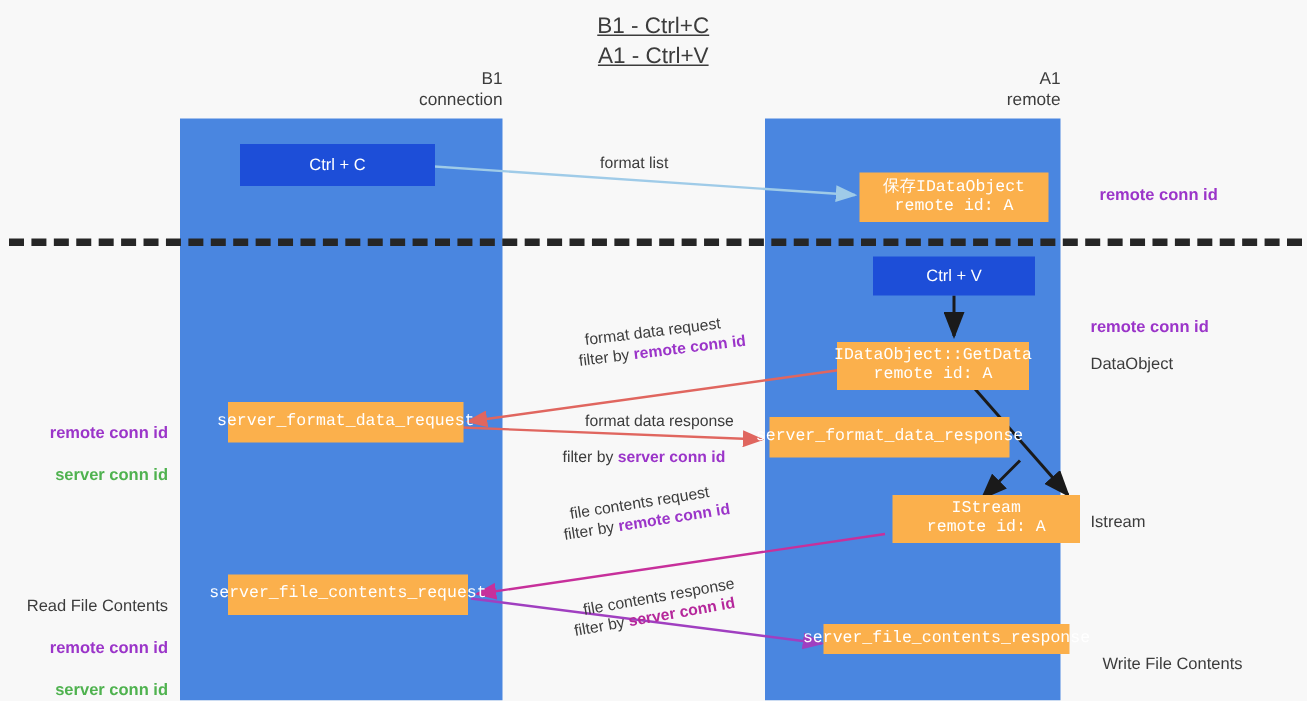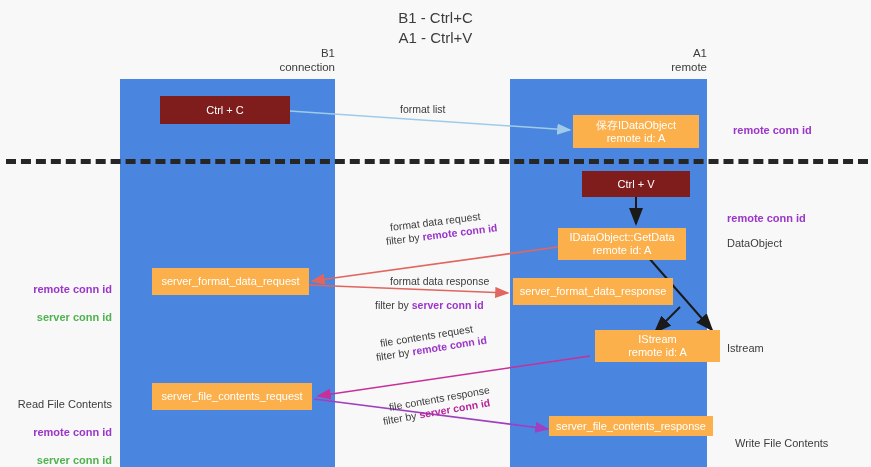--- a/index.html
+++ b/index.html
@@ -46,20 +46,21 @@
   
   #title {
     position: absolute;
     left: 0; top: 8px;
     width: 871px;
     text-align: center;
     font-size: 15px;
     line-height: 20px;
     color: #3c3c3c;
     white-space: pre-line;
+    text-decoration: underline;
   }
 
   
   #divider {
     position: absolute;
     left: 6px;
     top: 159px;
     width: 862px;
     height: 0;
     border-top: 5px dashed #262626;
@@ -73,22 +74,22 @@
     flex-direction: column;
     align-items: center;
     justify-content: center;
     text-align: center;
     font-size: 11px;
     line-height: 13px;
     color: #ffffff;
     white-space: pre-line;
     padding: 2px 4px;
   }
-  .node.green  { background: #7f1d1d; }
-  .node.orange { background: #fbb04c; }
+  .node.green  { background: #1d4ed8; }
+  .node.orange { background: #fbb04c; font-family: Liberation Mono, monospace; }
 
   
   .annot {
     position: absolute;
     font-size: 11px;
     line-height: 14px;
     white-space: pre-line;
   }
   .annot.plain  { color: #3c3c3c; }
   .annot.purple { color: #9b35c9; font-weight: bold; }

